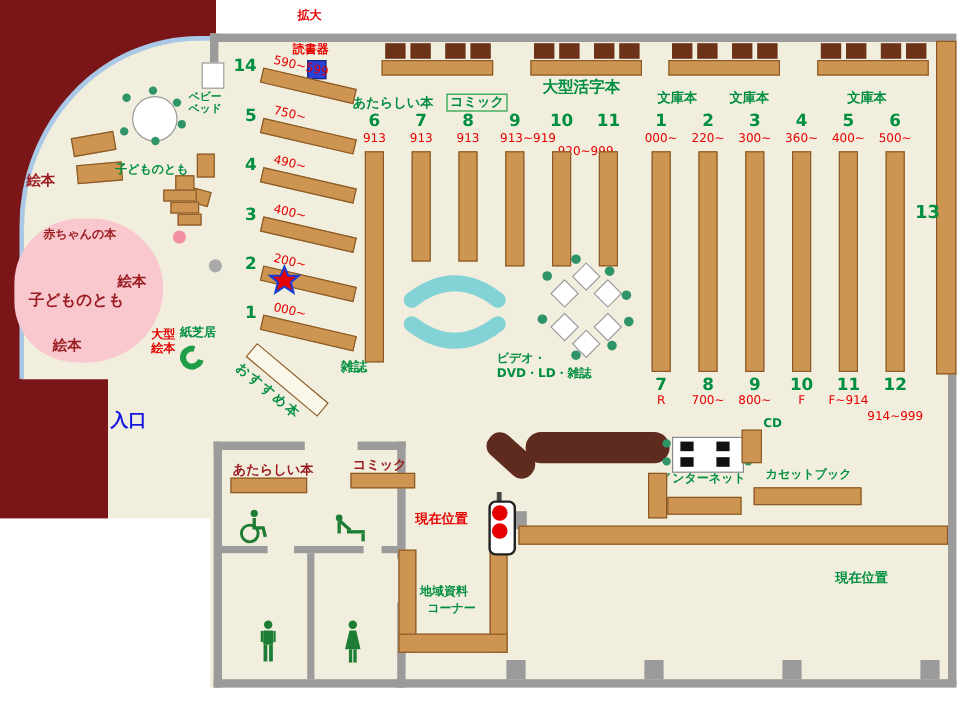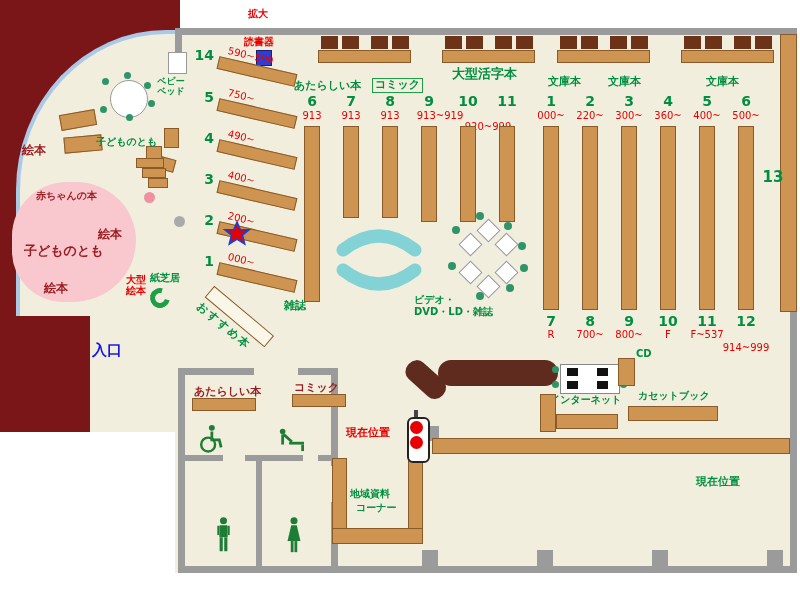--- a/index.html
+++ b/index.html
@@ -198,21 +198,21 @@
   <div class="num" style="left:536px;top:314px">7</div>
   <div class="num" style="left:575px;top:314px">8</div>
   <div class="num" style="left:614px;top:314px">9</div>
   <div class="num" style="left:653px;top:314px">10</div>
   <div class="num" style="left:692px;top:314px">11</div>
   <div class="num" style="left:731px;top:314px">12</div>
   <div class="rng" style="left:523px;top:330px">R</div>
   <div class="rng" style="left:562px;top:330px">700~</div>
   <div class="rng" style="left:601px;top:330px">800~</div>
   <div class="rng" style="left:640px;top:330px">F</div>
-  <div class="rng" style="left:679px;top:330px">F~537</div>
+  <div class="rng" style="left:679px;top:330px">F~914</div>
   <div class="rng" style="left:718px;top:343px">914~999</div>
 
   <div class="lbl g" style="left:284px;top:300px;font-size:11px">雑誌</div>
 
   <svg width="86" height="88" style="left:336px;top:216px" viewBox="0 0 86 88">
     <path d="M7 34 Q43 6 79 34" stroke="#82d2d6" stroke-width="13" fill="none" stroke-linecap="round"></path>
     <path d="M7 54 Q43 82 79 54" stroke="#82d2d6" stroke-width="13" fill="none" stroke-linecap="round"></path>
   </svg>
 
   <div class="dia" style="left:462px;top:236px"></div>

